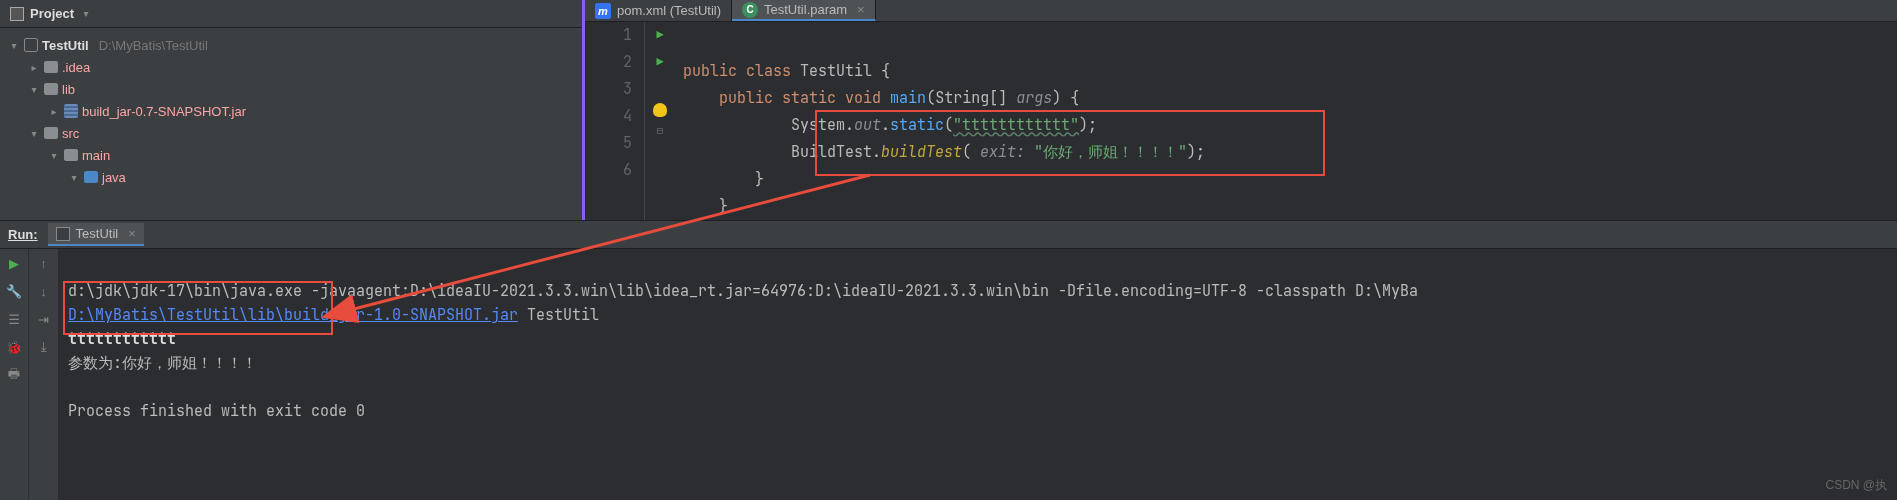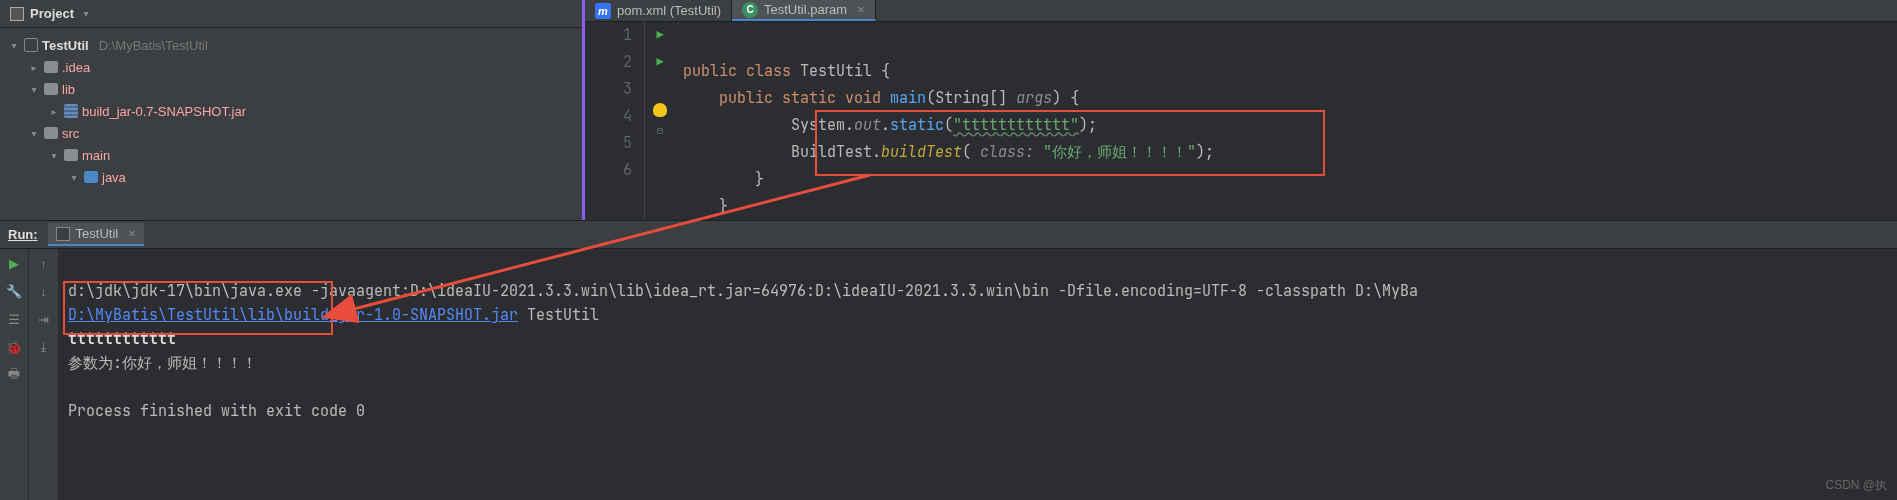--- a/index.html
+++ b/index.html
@@ -362,21 +362,21 @@
         <div class="gutter-run">▶</div>
         <div>&nbsp;</div>
         <div class="bulb"></div>
         <div class="fold-icon">⊟</div>
         <div>&nbsp;</div>
       </div>
       <div class="code-lines">
         <div class="code-line"><span class="kw">public</span> <span class="kw">class</span> <span class="cls">TestUtil</span><span class="pun"> {</span></div>
         <div class="code-line">    <span class="kw">public</span> <span class="kw">static</span> <span class="kw">void</span> <span class="mtd">main</span><span class="pun">(</span><span class="cls">String</span><span class="pun">[] </span><span class="param">args</span><span class="pun">) {</span></div>
         <div class="code-line"><span class="pun">            System.</span><span class="param">out</span><span class="pun">.</span><span class="mtd">static</span><span class="pun">(</span><span class="str-u">"tttttttttttt"</span><span class="pun">);</span></div>
-        <div class="code-line"><span class="pun">            BuildTest.</span><span class="mtd-y">buildTest</span><span class="pun">( </span><span class="param">class: </span><span class="str">"你好，师姐！！！！"</span><span class="pun">);</span></div>
+        <div class="code-line"><span class="pun">            BuildTest.</span><span class="mtd-y">buildTest</span><span class="pun">( </span><span class="param">exit: </span><span class="str">"你好，师姐！！！！"</span><span class="pun">);</span></div>
         <div class="code-line"><span class="pun">        }</span></div>
         <div class="code-line"><span class="pun">    }</span></div>
         <div class="red-box code-box"></div>
       </div>
     </div>
   </div>
 </div>
 
 <div class="run-panel">
   <div class="run-wrapper">

